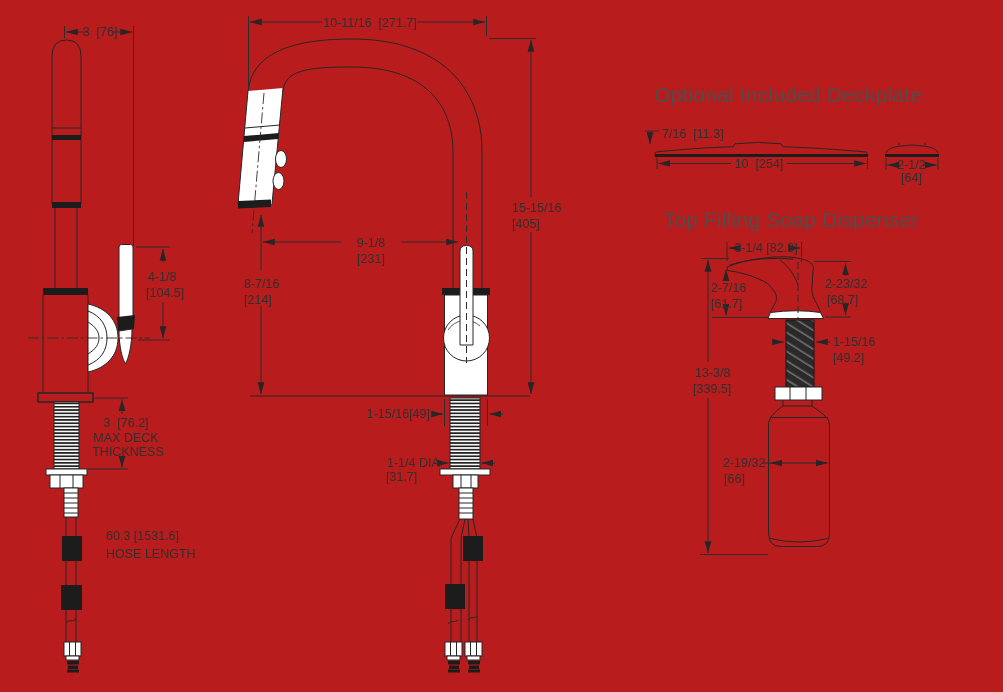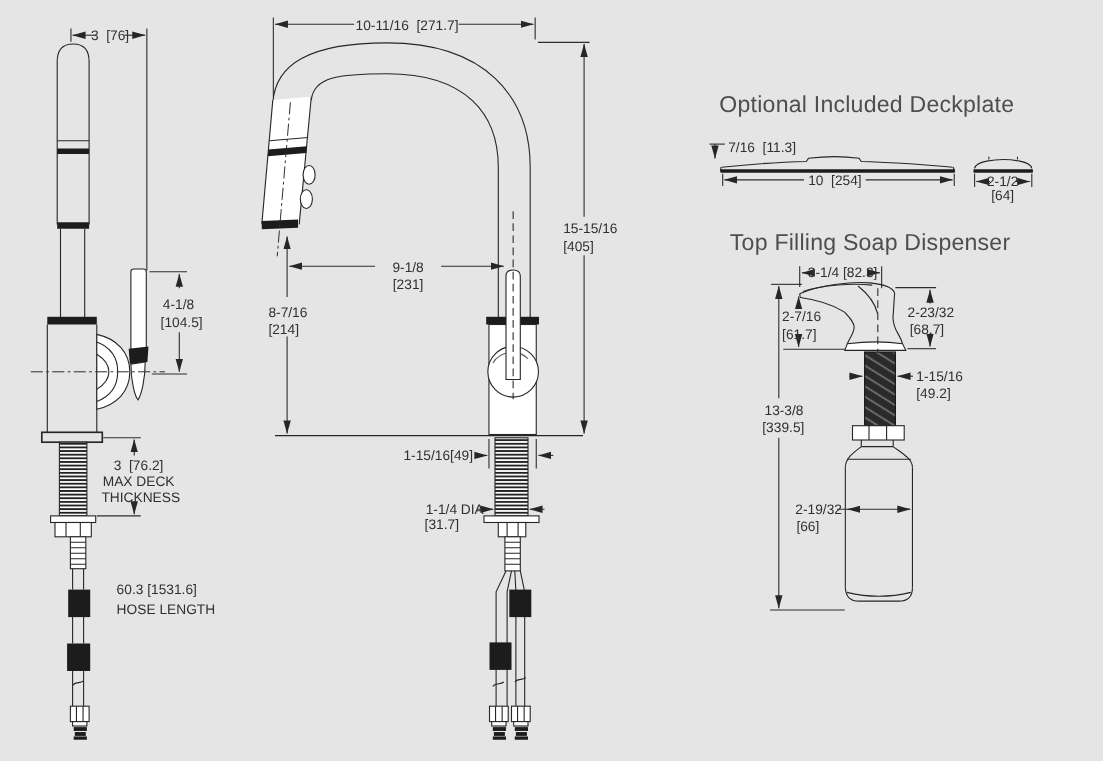--- a/index.html
+++ b/index.html
@@ -1,16 +1,16 @@
 <!DOCTYPE html>
 <html><head>
 <meta charset="utf-8">
 <style>
   html,body{margin:0;padding:0;background:#ffffff;}
-  .stage{width:1003px;height:692px;background:#e5e5e5;position:relative;overflow:hidden;}
+  .stage{width:1003px;height:692px;background:#b91c1c;position:relative;overflow:hidden;}
   svg text{font-family:"Liberation Sans",sans-serif;fill:#303030;font-size:12.5px;white-space:pre;}
   svg text.title{font-size:21px;fill:#4e4e4e;letter-spacing:.2px;}
   .ln{stroke:#262626;stroke-width:1;fill:none;}
   .ln14{stroke:#262626;stroke-width:1.5;fill:none;}
   .ln3{stroke:#1c1c1c;stroke-width:3.2;fill:none;}
   .fw{fill:#ffffff;stroke:#262626;stroke-width:1;}
   .dk{fill:#1c1c1c;stroke:none;}
   .dim{stroke:#2d2d2d;stroke-width:1;fill:none;}
   .cl{stroke:#2d2d2d;stroke-width:.9;fill:none;stroke-dasharray:11 3 2.5 3;}
   .dsh{stroke:#2d2d2d;stroke-width:1;fill:none;stroke-dasharray:7 4;}

